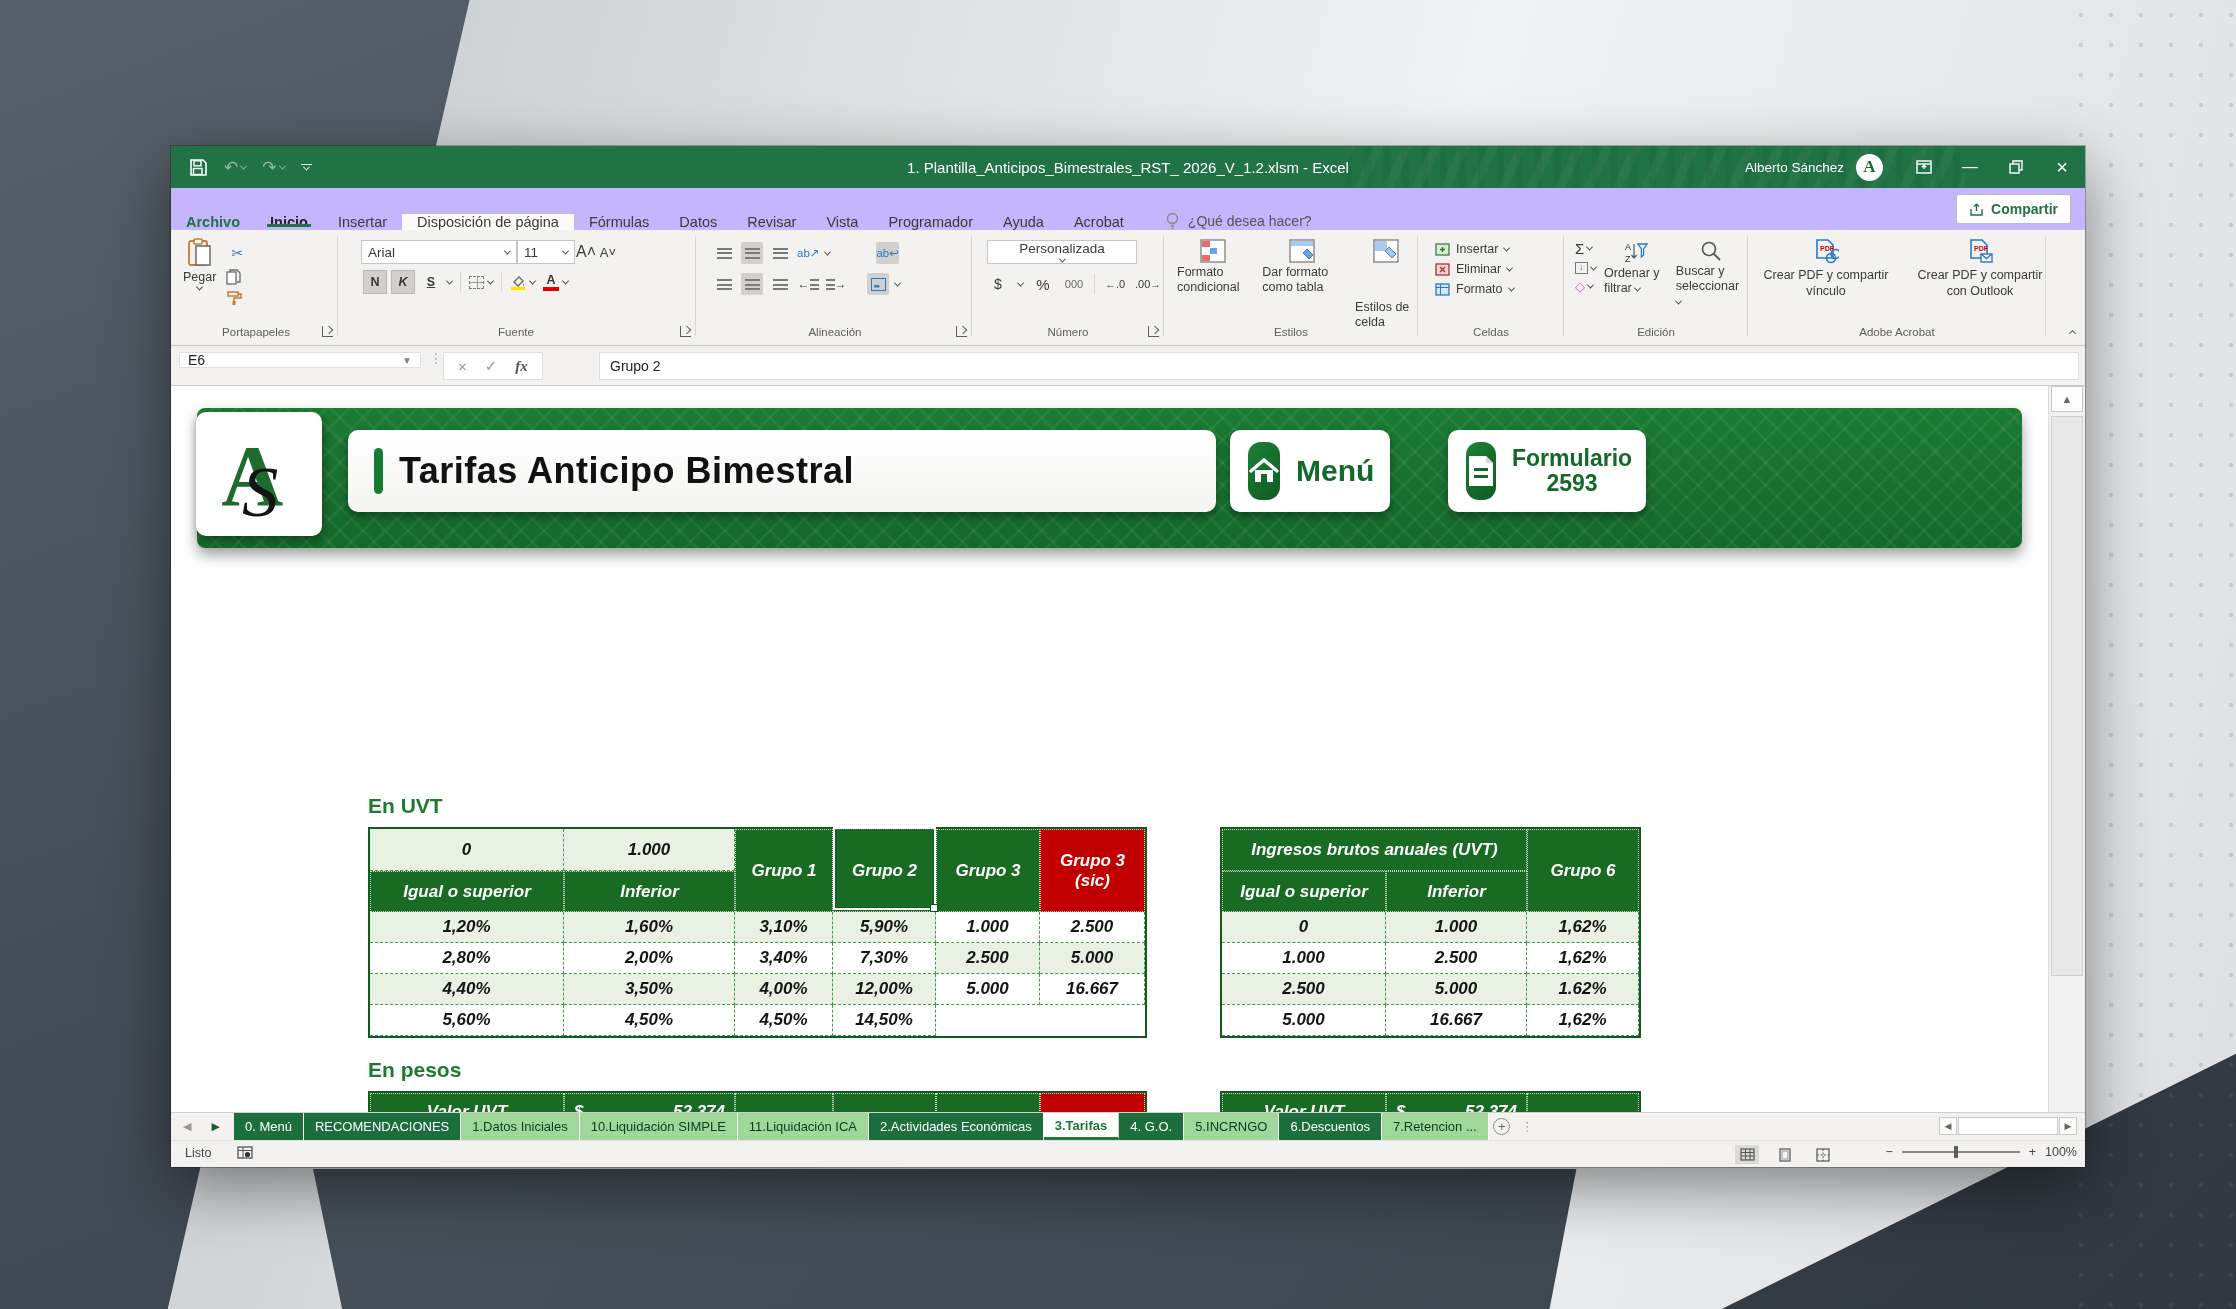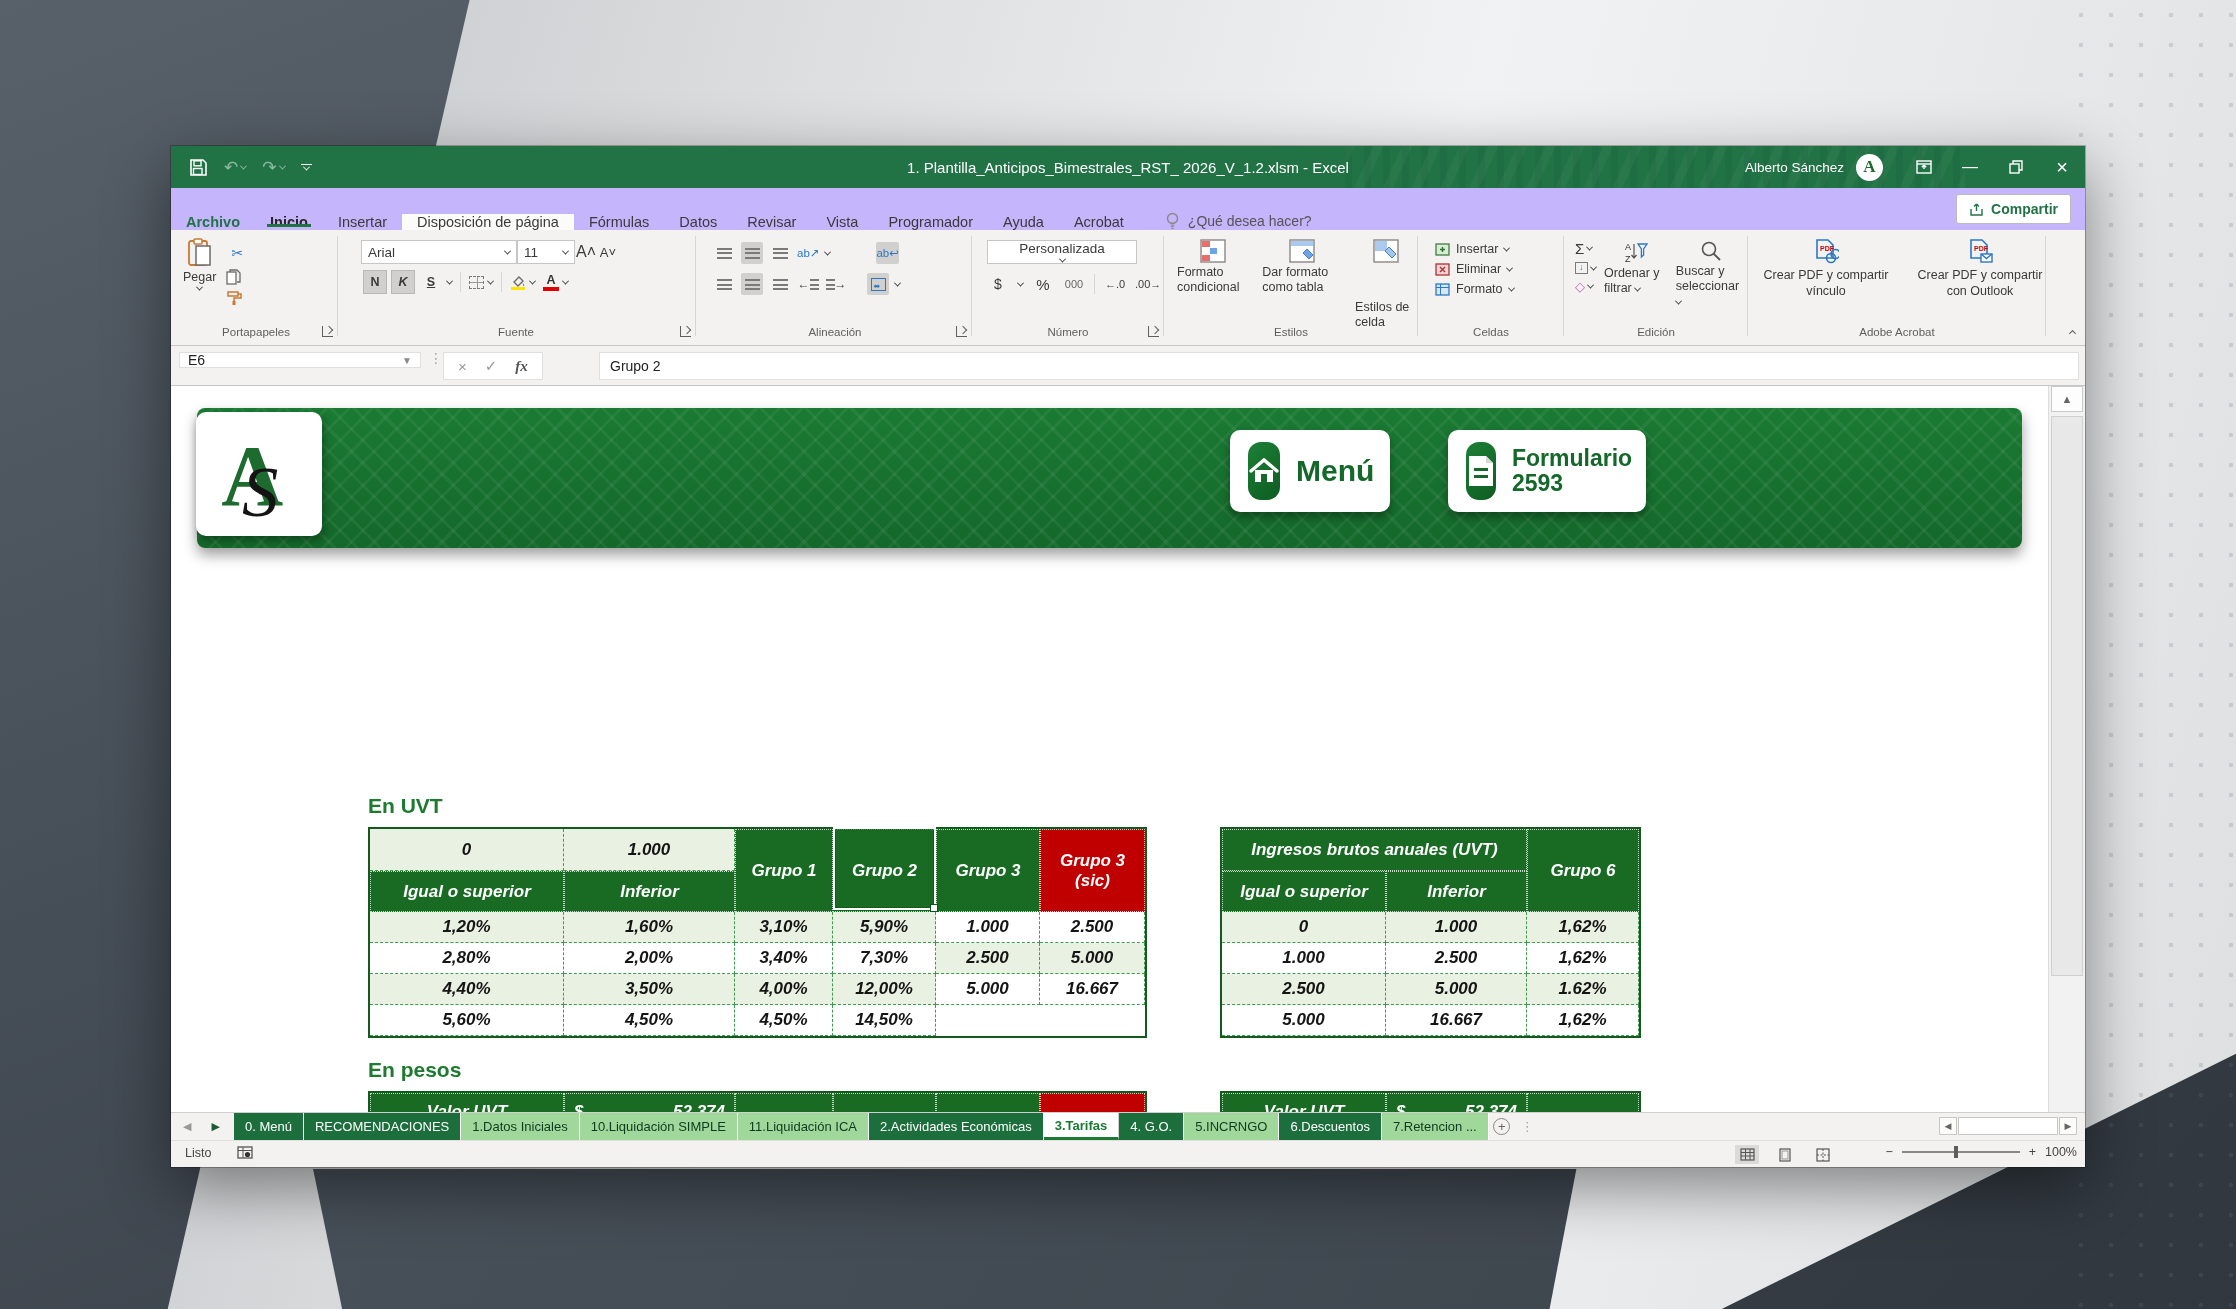--- a/index.html
+++ b/index.html
@@ -87,21 +87,21 @@
                   repeating-linear-gradient(-45deg,rgba(255,255,255,.055) 0 3px,transparent 3px 16px); }
   .logocard { position:absolute; left:-1px; top:4px; width:126px; height:124px; background:#fff; border-radius:10px; box-shadow:2px 4px 8px rgba(0,0,0,.35); display:flex; align-items:center; justify-content:center; }
   .titlepill { position:absolute; left:151px; top:22px; width:868px; height:82px; background:linear-gradient(180deg,#ffffff,#f4f4f2); border-radius:10px; box-shadow:0 5px 9px rgba(0,0,0,.35); display:flex; align-items:center; padding-left:26px; gap:16px; }
   .greenbar { width:9px; height:46px; border-radius:5px; background:#1a7a33; }
   .titlepill .t { font-size:36px; font-weight:bold; color:#111; letter-spacing:.5px; }
   .bbtn { position:absolute; top:22px; height:82px; background:#fff; border-radius:10px; box-shadow:0 5px 9px rgba(0,0,0,.35); display:flex; align-items:center; padding:0 18px; gap:16px; }
   .bbtn .sq { width:58px; height:58px; border-radius:13px; background:linear-gradient(135deg,#1c8036 0%,#0e5c22 100%); display:flex; align-items:center; justify-content:center; }
   .bbtn.menu { left:1033px; width:160px; }
   .bbtn.menu .lbl { font-size:30px; font-weight:bold; color:#14682a; }
   .bbtn.form { left:1251px; width:198px; }
-  .bbtn.form .lbl { font-size:23px; font-weight:bold; color:#14682a; line-height:1.1; text-align:left; }
+  .bbtn.form .lbl { font-size:23px; font-weight:bold; color:#14682a; line-height:1.1; text-align:center; }
 
   
   .secthead { position:absolute; font-size:21px; font-weight:bold; color:#1d7a2e; }
 
   
   .grid { position:absolute; display:grid; border:2px solid #145a1f; font-style:italic; font-weight:bold; }
   .cell { display:flex; align-items:center; justify-content:center; text-align:center; font-size:17px; line-height:1.15; position:relative; }
   .hc { background:#196b24; color:#fff; border:1px dotted rgba(255,255,255,.75); }
   .hr { background:#c00000; color:#fff; border:1px dotted rgba(255,255,255,.75); }
   .dc { color:#151515; border-right:1px dashed #3f9b4e; border-bottom:1px dashed #3f9b4e; }
@@ -497,20 +497,24 @@
 
   <div class="canvas">
 
     <div class="banner">
       <div class="pat"></div>
       <div class="logocard">
         <svg width="78" height="104" viewBox="0 0 60 80">
           <text x="1" y="64" font-size="66" font-family="Liberation Serif,serif" font-weight="bold" fill="#1e6b2f">A</text>
           <text x="17" y="72" font-size="56" font-family="Liberation Serif,serif" font-style="italic" fill="#141414">S</text>
         </svg>
+      </div>
+      <div class="titlepill">
+        <span class="greenbar"></span>
+        <span class="t">Tarifas Anticipo Bimestral</span>
       </div>
       <div class="bbtn menu">
         <span class="sq">
           <svg width="32" height="30" viewBox="0 0 32 30">
               <path d="M3 15L16 4l13 11" fill="none" stroke="#fff" stroke-width="3.4" stroke-linecap="round"></path>
               <path d="M7 14v12h18V14" fill="#fff"></path>
               <rect x="13" y="18" width="6" height="8" fill="#14682a"></rect>
             </svg>
         </span>
         <span class="lbl">Menú</span>

